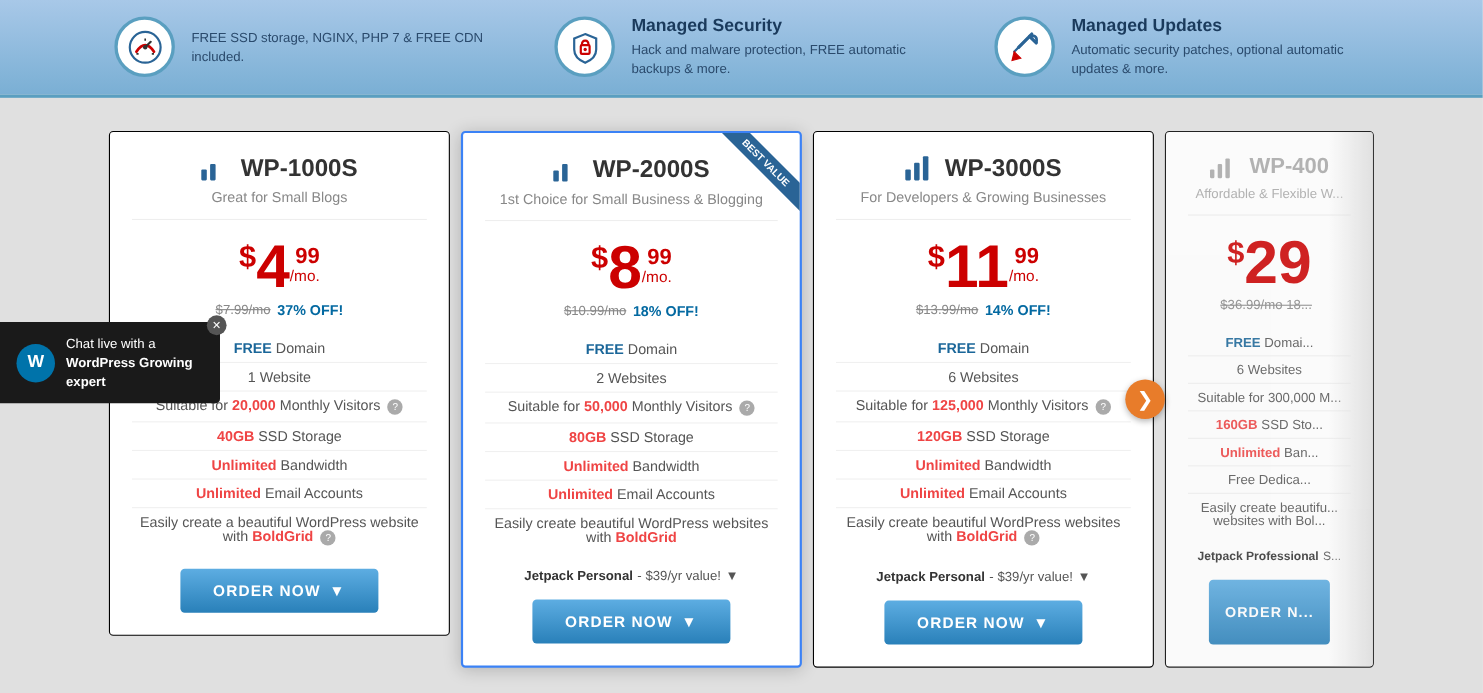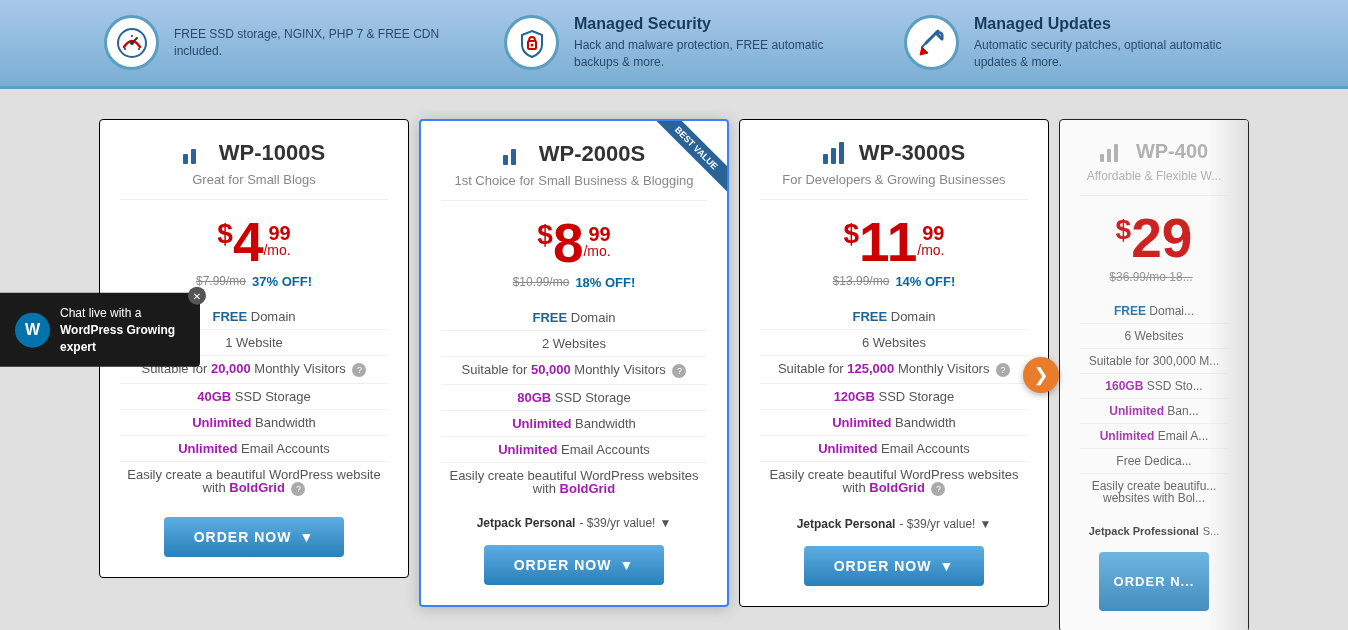--- a/index.html
+++ b/index.html
@@ -188,21 +188,21 @@
     }
     .features-list li {
       padding: 6px 0;
       border-bottom: 1px solid #f0f0f0;
     }
     .features-list li:last-child {
       border-bottom: none;
     }
     .features-list .bold {
       font-weight: bold;
-      color: #a21caf;
+      color: #ef4444;
       text-align: right;
     }
     .features-list .blue-bold {
       font-weight: bold;
       color: #1a6699;
     }
     .question-mark {
       display: inline-block;
       width: 14px;
       height: 14px;
@@ -583,21 +583,20 @@
           <span class="price-original">$36.99/mo  18...</span>
         </div>
       </div>
 
       <ul class="features-list" style="font-size:12px;">
         <li><span class="blue-bold">FREE</span> Domai...</li>
         <li>6 Websites</li>
         <li>Suitable for 300,000 M...</li>
         <li><span class="bold">160GB</span> SSD Sto...</li>
         <li><span class="bold">Unlimited</span> Ban...</li>
-        <li><span class="bold">Unlimited</span> Email A...</li>
         <li>Free Dedica...</li>
         <li>Easily create beautifu... websites with Bol...</li>
       </ul>
 
       <div class="jetpack-line" style="font-size:11px;">
         <span class="bold">Jetpack Professional</span>
         <span>S...</span>
       </div>
 
       <button class="order-btn" style="font-size:13px;padding:22px 15px;">

